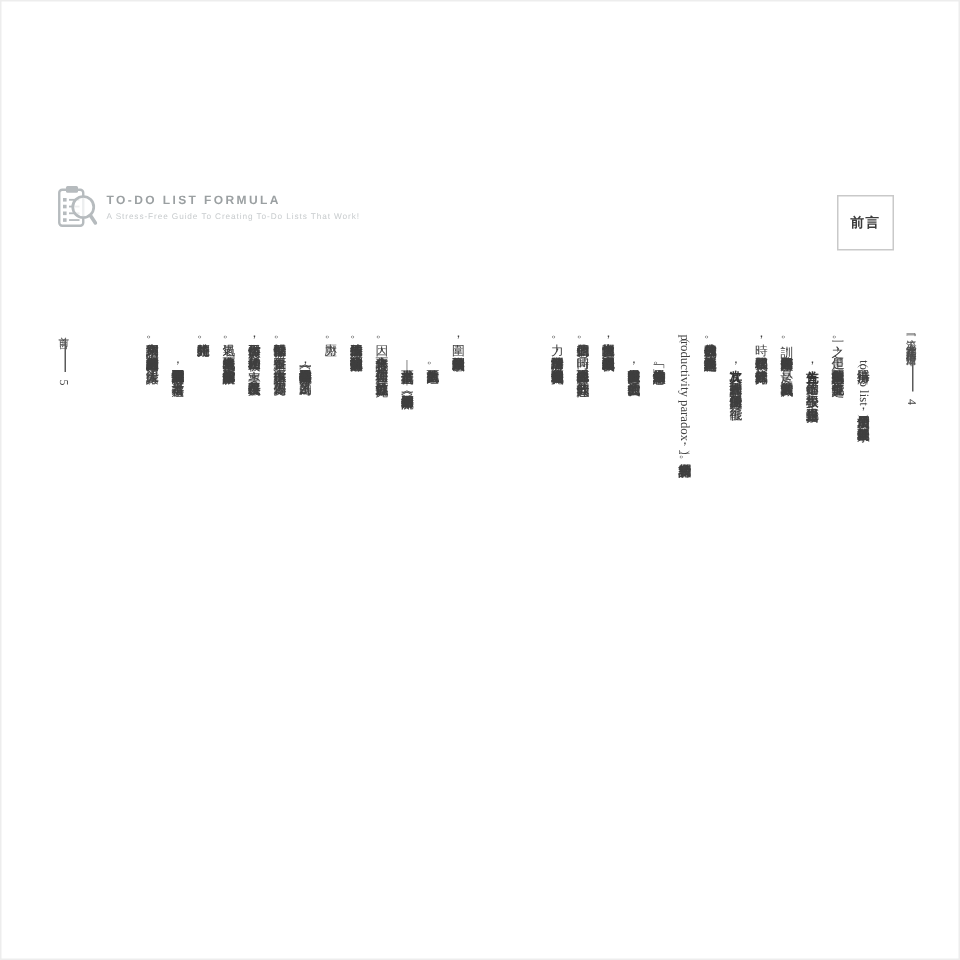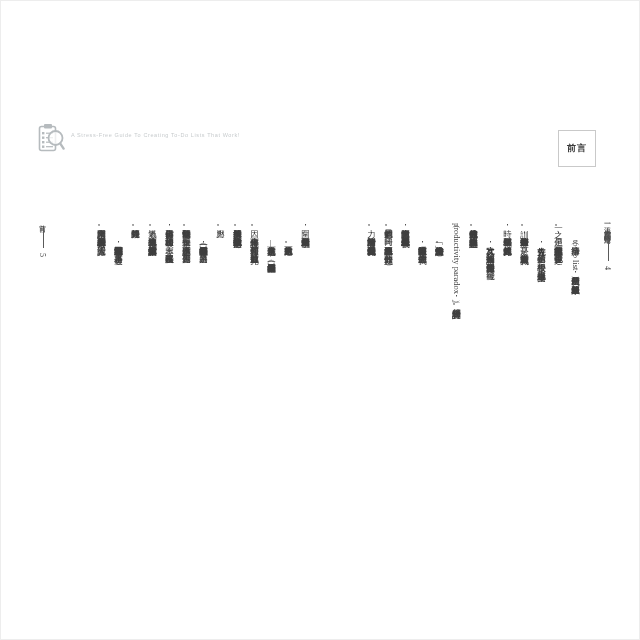--- a/index.html
+++ b/index.html
@@ -77,20 +77,21 @@
         <rect x="8" y="14.1" width="7" height="1.2" fill="#b6bbbe"></rect>
         <rect x="4" y="18" width="2.4" height="2.4" fill="#b6bbbe"></rect>
         <rect x="8" y="18.6" width="7" height="1.2" fill="#b6bbbe"></rect>
         <rect x="4" y="22.5" width="2.4" height="2.4" fill="#b6bbbe"></rect>
         <rect x="8" y="23.1" width="7" height="1.2" fill="#b6bbbe"></rect>
         <circle cx="17.5" cy="15" r="7" fill="#ffffff" fill-opacity="0.75" stroke="#b6bbbe" stroke-width="1.8"></circle>
         <line x1="22.3" y1="20.6" x2="25.6" y2="25.6" stroke="#b6bbbe" stroke-width="2.4" stroke-linecap="round"></line>
       </svg>
     </span>
     <span class="brand-text">
+      <div class="brand-title">TO-DO LIST FORMULA</div>
       <div class="brand-subtitle">A Stress-Free Guide To Creating To-Do Lists That Work!</div>
     </span>
   </div>
 
   <div class="chapter-tab">
     <span class="chapter-tab-label">前言</span>
   </div>
 
   <div class="vtext running-header rh-right">
     <span>「一流工作者都在用的待辦清單」</span><span class="hline"></span><span class="pagenum">4</span>

